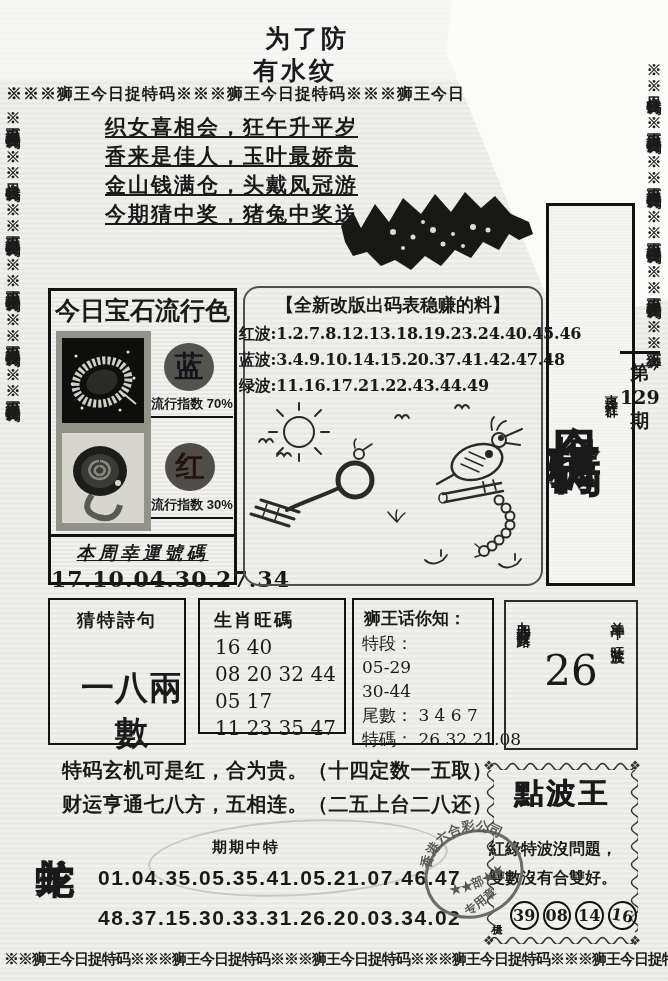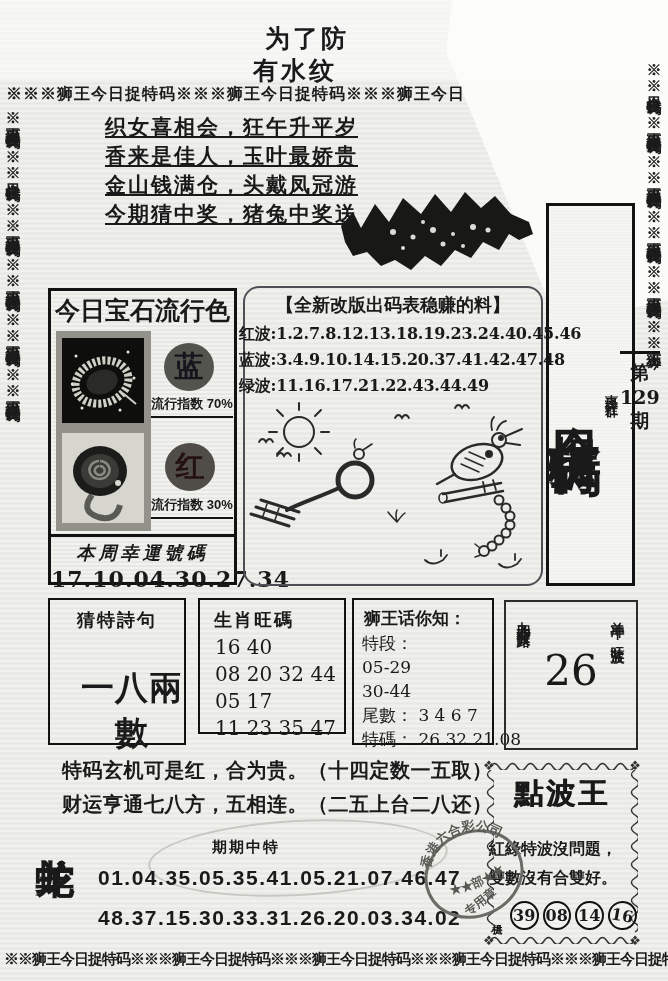--- a/index.html
+++ b/index.html
@@ -46,21 +46,21 @@
   .photo2{position:absolute;left:6px;top:102px;width:82px;height:90px;background:#d6d6ce;}
   .oval{position:absolute;width:50px;height:48px;border-radius:50%;display:flex;align-items:center;justify-content:center;
         font-weight:900;font-size:29px;}
   .oval-blue{left:113px;top:52px;background:#54544e;color:#15151d;}
   .oval-red{left:114px;top:152px;background:#504c48;color:#241212;}
   .idx{position:absolute;width:82px;text-align:center;font-weight:700;font-size:13px;
        border-bottom:2px solid #121212;padding-bottom:3px;white-space:nowrap;}
   .idx-blue{left:100px;top:104px;}
   .idx-red{left:100px;top:205px;}
   .gem-bottom{position:absolute;left:0;top:243px;width:100%;border-top:3px solid #121212;text-align:center;}
-  .lucky-title{font-weight:700;font-size:18px;letter-spacing:4px;margin-top:4px;font-style:italic;}
+  .lucky-title{font-weight:700;font-size:18px;letter-spacing:4px;margin-top:4px;font-style:italic;text-decoration:underline;}
   .lucky-nums{font-weight:700;font-size:22px;letter-spacing:1px;margin-top:1px;}
 
   
   .code-panel{left:243px;top:286px;width:300px;height:300px;z-index:3;border:2px solid #4e4e55;border-radius:16px;box-sizing:border-box;}
   .code-header{text-align:center;margin-top:5px;font-weight:900;font-size:18px;letter-spacing:0;}
   .wave-lines{margin:4px 0 0 -6px;font-weight:700;font-size:16px;line-height:26px;white-space:nowrap;letter-spacing:-0.2px;}
   .comic{position:absolute;left:2px;bottom:2px;}
 
   
   .rowbox{z-index:3;border:2px solid #121212;box-sizing:border-box;background:transparent;}

